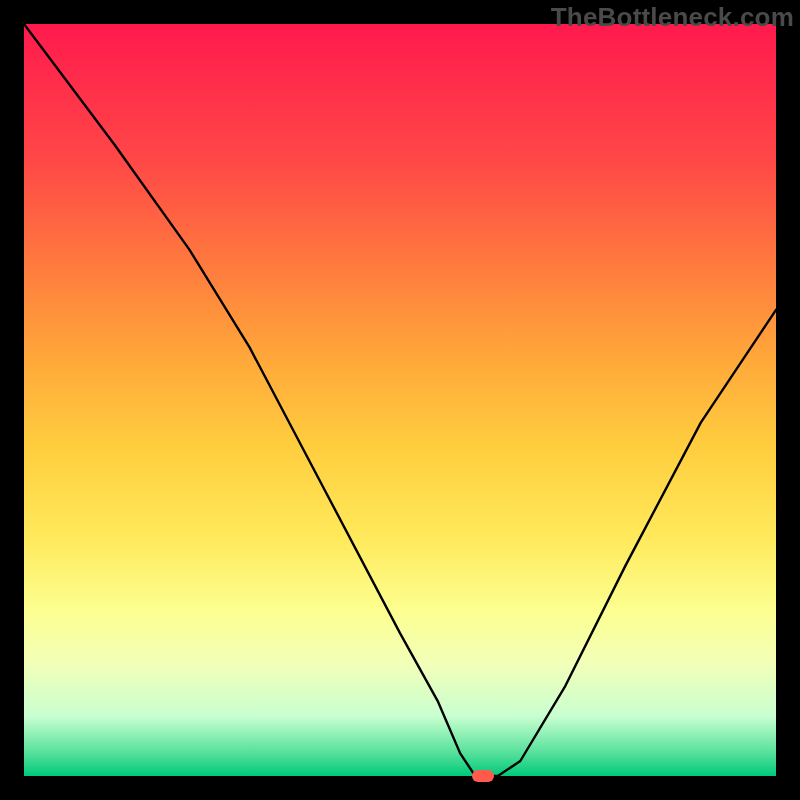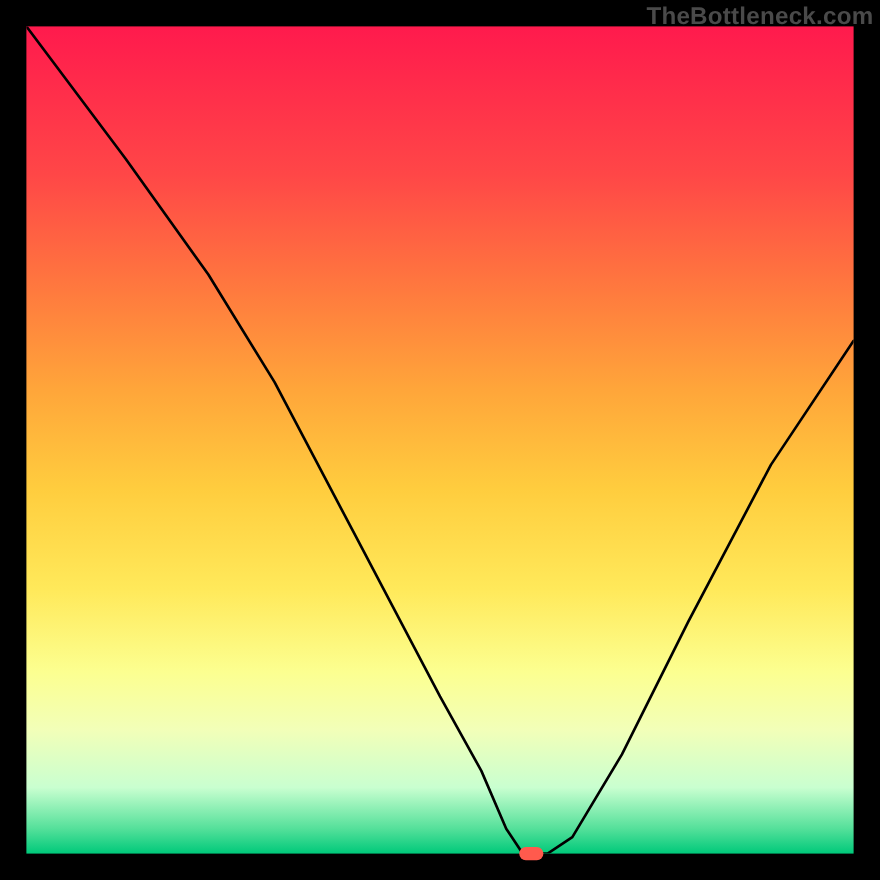--- a/index.html
+++ b/index.html
@@ -28,21 +28,21 @@
     #c9ffd0  92%,
     #54e09a  97%,
     #00c97a 100%
   );
 }
 .watermark {
   position: absolute;
   top: 2px;
   right: 6px;
   font-family: Arial, Helvetica, sans-serif;
-  font-size: 22px;
+  font-size: 26px;
   font-weight: bold;
   color: #4a4a4a;
   letter-spacing: 0.2px;
   margin-left: 48px;
 }
 svg.curve {
   position: absolute;
   left: 0;
   top: 0;
 }

